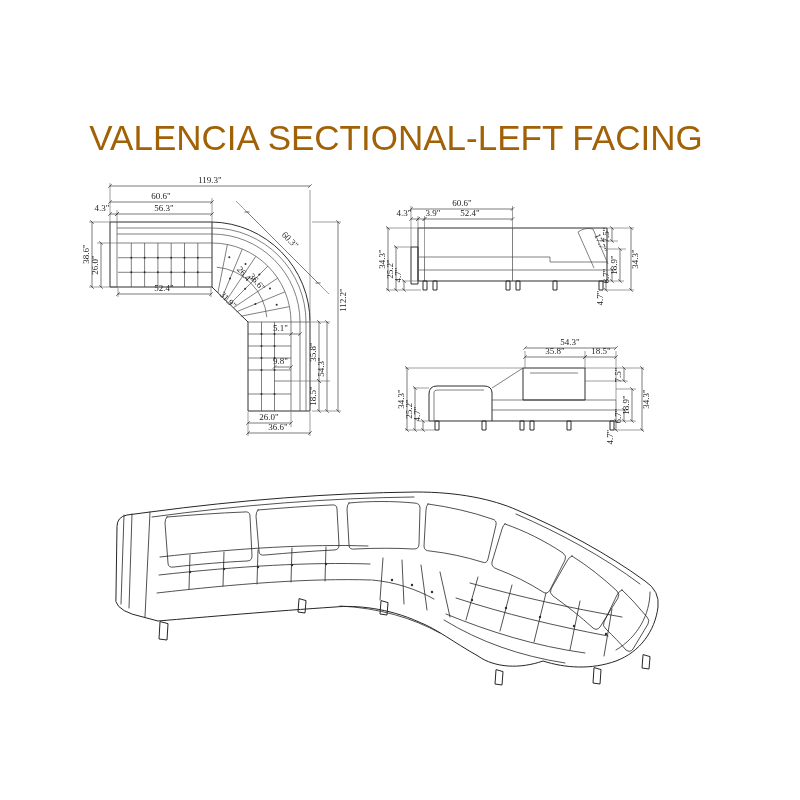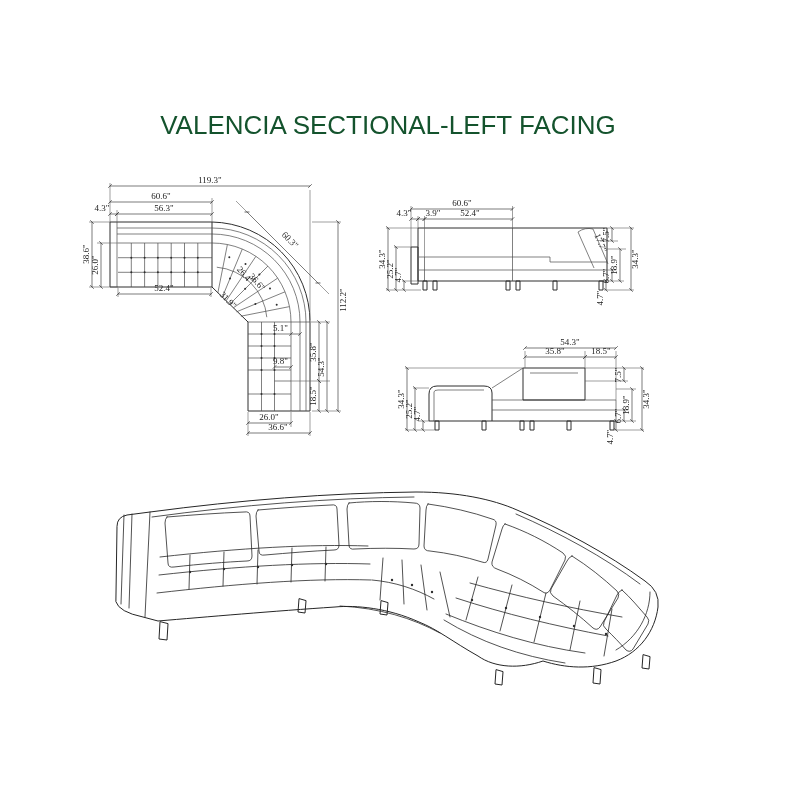--- a/index.html
+++ b/index.html
@@ -1,18 +1,18 @@
 <!DOCTYPE html>
 <html><head>
 <meta charset="utf-8">
 <style>
   html,body{margin:0;padding:0;background:#fff;width:800px;height:800px;overflow:hidden;}
   #page{position:relative;width:800px;height:800px;background:#ffffff;font-family:"Liberation Sans",sans-serif;}
-  #title{position:absolute;top:102px;left:30px;width:700px;text-align:center;margin:8px;
-         font-family:"Liberation Sans",sans-serif;font-size:26px;font-weight:500;color:#14532d;
+  #title{position:absolute;top:102px;left:30px;width:700px;text-align:center;margin:16px;
+         font-family:"Liberation Sans",sans-serif;font-size:35px;font-weight:500;color:#a16207;
          letter-spacing:0px;white-space:nowrap;}
   svg{position:absolute;top:0;left:0;}
   .o{stroke:#2e2e2e;stroke-width:1;fill:none;}
   .l{stroke:#4a4a4a;stroke-width:.7;fill:none;}
   .k{stroke:#262626;stroke-width:1;fill:none;stroke-linecap:round;}
   .k2{stroke:#262626;stroke-width:.8;fill:none;stroke-linecap:round;}
   .d{stroke:#5f5f5f;stroke-width:.6;fill:none;}
   .dl{stroke:#444;stroke-width:.7;fill:none;marker-start:url(#tk);marker-end:url(#tk);}
   .t{font-family:"Liberation Serif",serif;font-size:9px;fill:#1c1c1c;}
   .dot{fill:#2e2e2e;}

